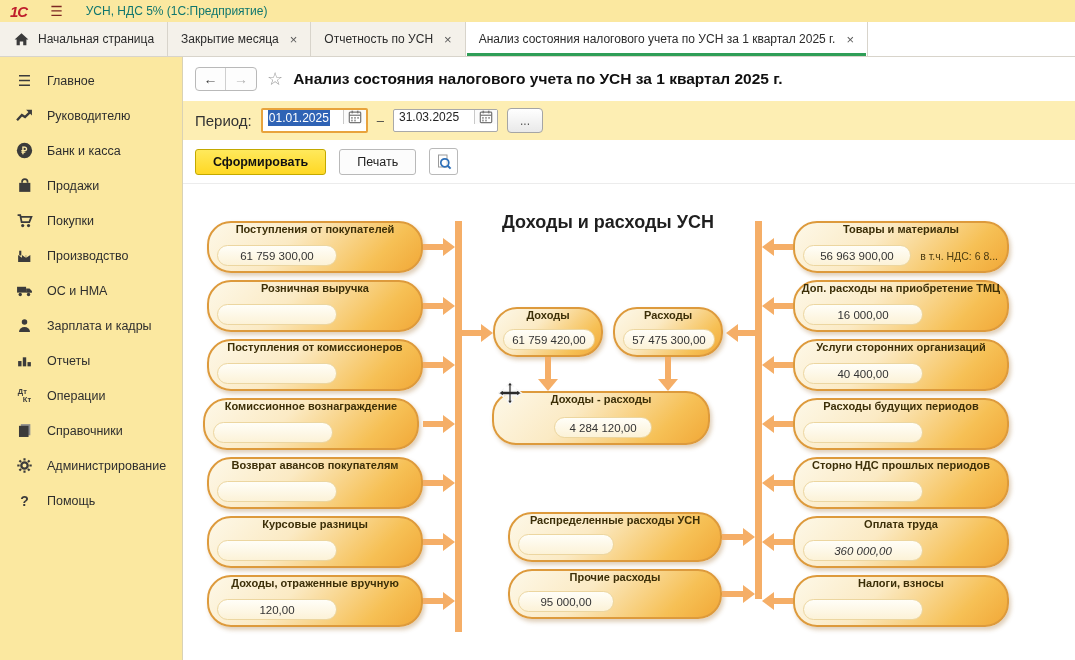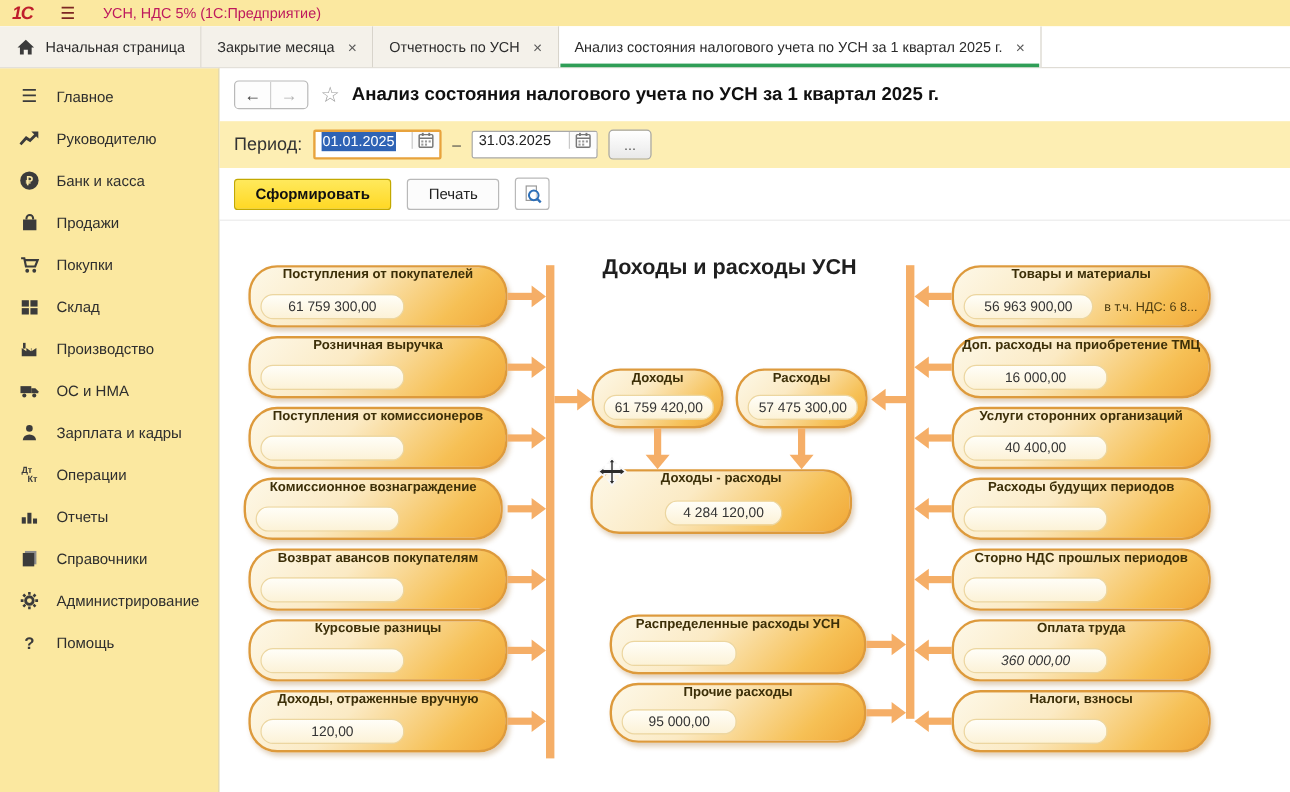--- a/index.html
+++ b/index.html
@@ -4,21 +4,21 @@
 <style>
   * { box-sizing: border-box; margin: 0; padding: 0; }
   body {
     width: 1075px; height: 660px; overflow: hidden;
     font-family: "Liberation Sans", sans-serif; background: #fff;
   }
   
   .topbar { height: 22px; background: #fbe8a0; display: flex; align-items: center; gap: 9px; padding: 0 10px; }
   .logo { color: #bf1e2c; font-weight: bold; font-size: 15px; font-style: italic; letter-spacing: -1px; line-height: 1; }
   .top-menu { color: #7d2723; font-size: 14px; line-height: 1; margin-left: 14px; cursor: default; }
-  .topbar-title { font-size: 12px; color: #be185d; margin-left: 14px; }
+  .topbar-title { font-size: 12px; color: #0f766e; margin-left: 14px; }
   
   .tabbar { height: 35px; background: #fff; display: flex; border-bottom: 1px solid #d8d4cb; }
   .tab { display: flex; align-items: center; gap: 8px; padding: 0 13px; font-size: 12px; color: #2b2b2b;
          background: #f4f1ea; border-right: 1px solid #d8d4cb; position: relative; white-space: nowrap; cursor: default; }
   .tab.active { background: #fff; }
   .tab.active::after { content: ""; position: absolute; left: 1px; right: 1px; bottom: 0; height: 3px; background: #2f9e57; }
   .tab .close { color: #5a5a5a; font-size: 13px; margin-left: 3px; }
   .tab .icon { display: flex; align-items: center; }
   
   .main-row { display: flex; height: 603px; }
@@ -146,31 +146,20 @@
             <path d="M1.5 3 H4 L5.3 9.5 H12.5 L14.5 4.5 H5" fill="none" stroke="#3b3b3b" stroke-width="1.7"></path>
             <circle cx="6.3" cy="12.8" r="1.5" fill="#3b3b3b"></circle>
             <circle cx="11.8" cy="12.8" r="1.5" fill="#3b3b3b"></circle>
           </svg>
         </span>
         <span>Покупки</span>
       </div>
       <div class="side-item">
         <span class="icon">
           <svg width="17" height="17" viewBox="0 0 16 16">
-            <rect x="2" y="3" width="5.6" height="5" fill="#3b3b3b"></rect>
-            <rect x="8.8" y="3" width="5.6" height="5" fill="#3b3b3b"></rect>
-            <rect x="2" y="9.2" width="5.6" height="5" fill="#3b3b3b"></rect>
-            <rect x="8.8" y="9.2" width="5.6" height="5" fill="#3b3b3b"></rect>
-          </svg>
-        </span>
-        <span>Склад</span>
-      </div>
-      <div class="side-item">
-        <span class="icon">
-          <svg width="17" height="17" viewBox="0 0 16 16">
             <path d="M2 14 V7.5 L5.6 10 V7.5 L9.2 10 V7.5 L9.6 7.8 V10 L13.5 7.5 V14 Z" fill="#3b3b3b"></path>
             <rect x="3" y="3.5" width="2" height="4.5" fill="#3b3b3b"></rect>
           </svg>
         </span>
         <span>Производство</span>
       </div>
       <div class="side-item">
         <span class="icon">
           <svg width="17" height="17" viewBox="0 0 16 16">
             <rect x="1" y="4.5" width="8.5" height="5.5" fill="#3b3b3b"></rect>
@@ -185,33 +174,33 @@
         <span class="icon">
           <svg width="17" height="17" viewBox="0 0 16 16">
             <circle cx="8" cy="4.7" r="2.6" fill="#3b3b3b"></circle>
             <path d="M2.8 14 a5.2 4.6 0 0 1 10.4 0 Z" fill="#3b3b3b"></path>
           </svg>
         </span>
         <span>Зарплата и кадры</span>
       </div>
       <div class="side-item">
         <span class="icon">
-          <span class="dtkt">Дт<br><i>Кт</i></span>
-        </span>
-        <span>Операции</span>
-      </div>
-      <div class="side-item">
-        <span class="icon">
           <svg width="17" height="17" viewBox="0 0 16 16">
             <rect x="2" y="8.5" width="3.2" height="5" fill="#3b3b3b"></rect>
             <rect x="6.4" y="5" width="3.2" height="8.5" fill="#3b3b3b"></rect>
             <rect x="10.8" y="9.5" width="3.2" height="4" fill="#3b3b3b"></rect>
           </svg>
         </span>
         <span>Отчеты</span>
+      </div>
+      <div class="side-item">
+        <span class="icon">
+          <span class="dtkt">Дт<br><i>Кт</i></span>
+        </span>
+        <span>Операции</span>
       </div>
       <div class="side-item">
         <span class="icon">
           <svg width="17" height="17" viewBox="0 0 16 16">
             <rect x="4.5" y="2" width="9" height="10.5" fill="#8d8d8d"></rect>
             <rect x="2.8" y="3.6" width="9" height="10.5" fill="#3b3b3b"></rect>
           </svg>
         </span>
         <span>Справочники</span>
       </div>

